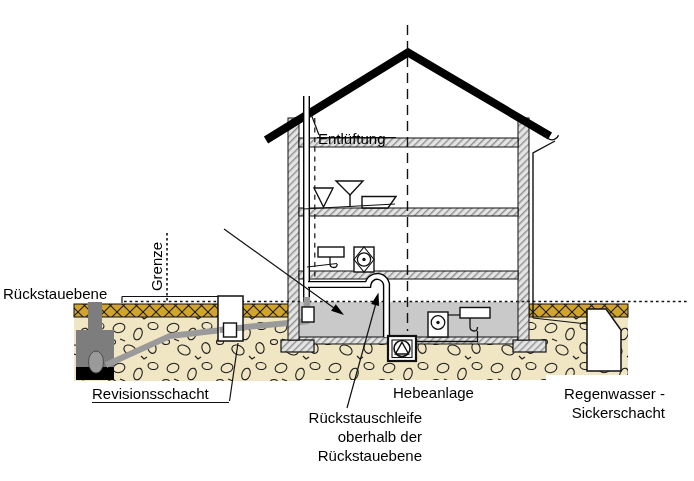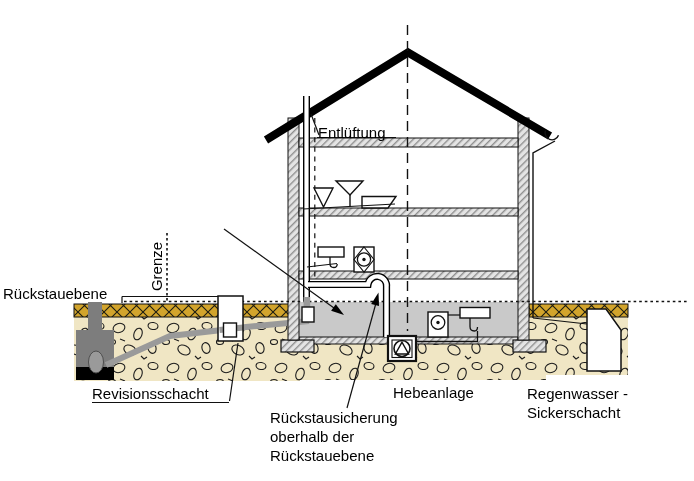--- a/index.html
+++ b/index.html
@@ -1,21 +1,21 @@
 <!DOCTYPE html>
 <html><head>
 <meta charset="utf-8">
 <style>
   html,body{margin:0;padding:0;background:#fff}
   .stage{position:relative;width:694px;height:481px;background:#fff;
          font-family:"Liberation Sans",sans-serif;color:#000;overflow:hidden}
   .stage svg{position:absolute;left:0;top:0}
   .label{position:absolute;font-size:15px;line-height:17px;white-space:pre-line}
   .risk{line-height:19px}
-  .center{text-align:left}
+  .center{text-align:right}
   .vert{transform:rotate(-90deg);transform-origin:center;left:130px;top:258px;width:52px;text-align:center}
 </style>
 </head>
 <body>
 
 <div class="stage">
 
 <svg width="694" height="481" viewBox="0 0 694 481">
   <defs>
     <pattern id="pHatch" width="5" height="5" patternUnits="userSpaceOnUse" patternTransform="rotate(45)">
@@ -164,27 +164,27 @@
     <polygon points="344,315 331.1,310.7 335.8,304.2" fill="#000" stroke="none"></polygon>
     <path d="M347,408 L376,303" stroke-width="1.2"></path>
     <polygon points="378.5,292.5 379,306.1 371.2,303.9" fill="#000" stroke="none"></polygon>
   </g>
 </svg>
 
   <div class="label" style="left:3px;top:285px">Rückstauebene</div>
 
   <div class="label vert">Grenze</div>
 
-  <div class="label" style="left:318px;top:124px">Entlüftung</div>
+  <div class="label" style="left:318px;top:130px">Entlüftung</div>
 
 
   <div class="label" style="left:393px;top:384px">Hebeanlage</div>
 
   <div class="label" style="left:92px;top:385px">Revisionsschacht</div>
 
-  <div class="label risk center" style="left:270px;top:408px;width:152px">Rückstausicherung
+  <div class="label risk center" style="left:270px;top:408px;width:152px">Rückstauschleife
 oberhalb der
 Rückstauebene</div>
 
   <div class="label risk center" style="left:527px;top:384px;width:138px">Regenwasser -
 Sickerschacht</div>
 
 </div>
 
 </body></html>

